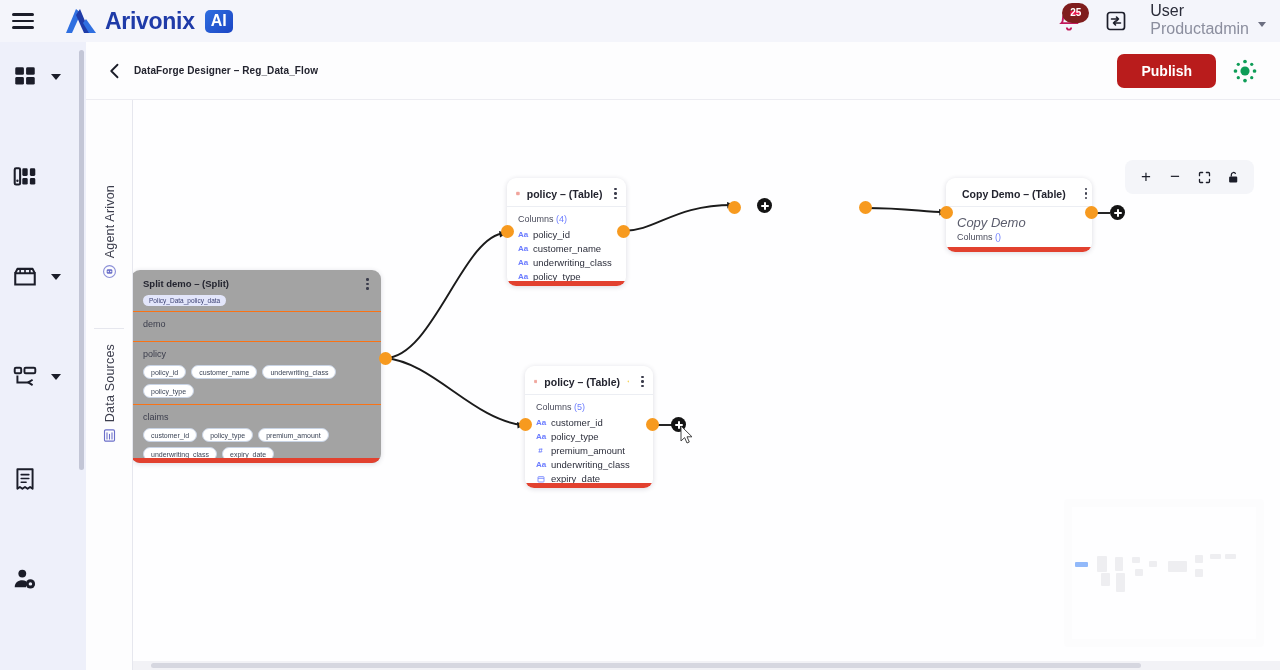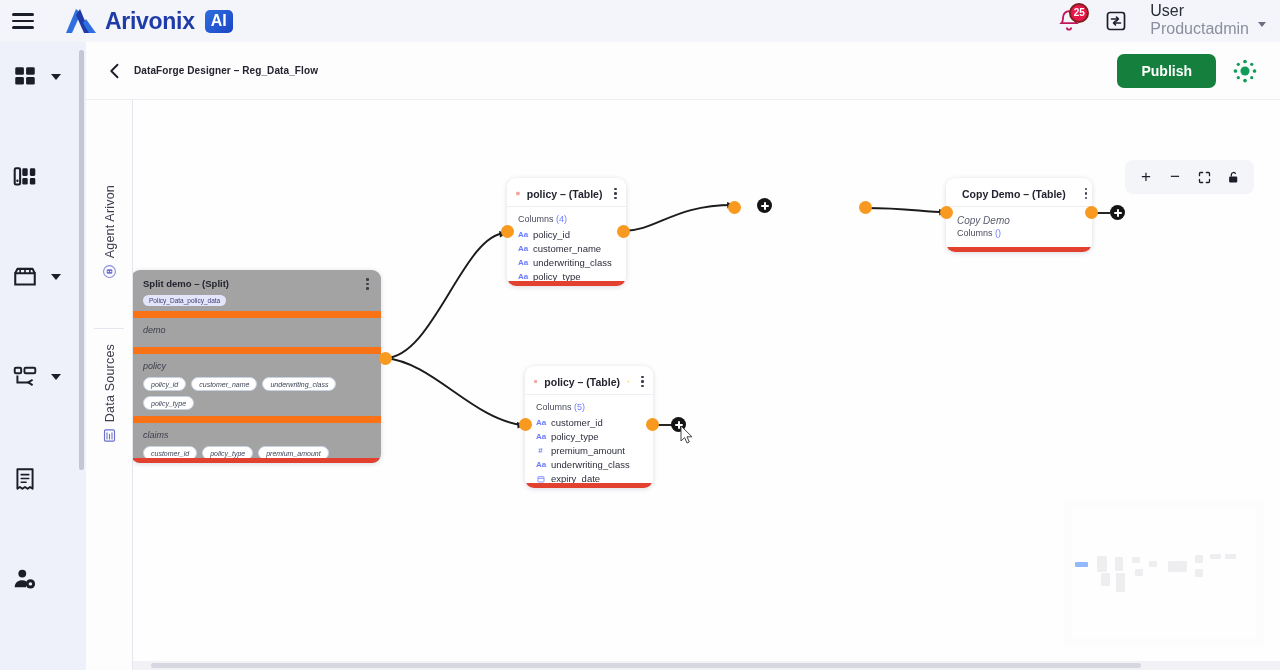--- a/index.html
+++ b/index.html
@@ -41,21 +41,21 @@
     margin-left: auto; display: flex; align-items: center; gap: 22px;
     padding-right: 14px;
   }
   .bell-wrap { position: relative; width: 26px; height: 26px; cursor: pointer; }
   .bell-badge {
     position: absolute; top: -5px; right: -7px;
     background: #e8174a; color: #fff;
     font-size: 10px; font-weight: bold;
     min-width: 20px; height: 20px; border-radius: 10px;
     display: flex; align-items: center; justify-content: center;
-    border: 2px solid #7f1d1d;
+    border: 8px solid #7f1d1d;
   }
   .user-block { display: flex; align-items: center; gap: 9px; cursor: pointer; }
   .user-name { font-size: 16px; color: #2b2d3a; line-height: 1.05; }
   .user-role { font-size: 16px; color: #8b8e9e; line-height: 1.25; }
   .caret-down {
     width: 0; height: 0;
     border-left: 4.5px solid transparent; border-right: 4.5px solid transparent;
     border-top: 5.5px solid #6b6e80; margin-top: 8px;
   }
 
@@ -93,21 +93,21 @@
   .back-arrow {
     margin-left: 18px; width: 22px; height: 22px; cursor: pointer;
     display: flex; align-items: center; justify-content: center;
   }
   .page-title {
     margin-left: 8px; font-size: 10px; font-weight: bold; color: #23242f;
     letter-spacing: 0.1px;
   }
   .subheader-right { margin-left: auto; display: flex; align-items: center; gap: 16px; padding-right: 22px; }
   .publish-btn {
-    background: #15803d; color: #fff;
+    background: #b91c1c; color: #fff;
     font-size: 14px; font-weight: bold;
     padding: 9px 24px; border: none; border-radius: 7px;
     cursor: pointer;
   }
   .ai-dot { width: 26px; height: 26px; cursor: pointer; }
 
   
   .vtabs {
     position: absolute; top: 58px; left: 0; width: 47px; height: 570px;
     background: #fdfdfe; border-right: 1px solid #e6e7ee;
@@ -180,38 +180,38 @@
   .node-kebab { margin-left: auto; display: flex; flex-direction: column; gap: 2px; cursor: pointer; padding-left: 5px; }
   .node-kebab i { width: 2.6px; height: 2.6px; border-radius: 50%; background: #3b3d4c; display: block; }
   .bulb { width: 11px; height: 13px; }
   .node-sep { height: 1px; background: #eceef3; margin: 0 0 0 0; }
   .node-body { padding: 7px 9px 11px 11px; }
   .cols-label { font-size: 9px; color: #4a4c5c; margin-bottom: 5px; }
   .cols-label b { color: #6b7cff; font-weight: normal; }
   .col-row { display: flex; align-items: center; gap: 6px; margin-bottom: 3px; }
   .col-ic { font-size: 8px; color: #6b7cff; font-weight: bold; width: 9px; text-align: center; }
   .col-name { font-size: 9.5px; color: #2b2d3a; }
-  .node-italic { font-size: 10px; font-style: italic; color: #5a5c6c; padding: 8px 9px 6px 11px; }
+  .node-italic { font-size: 13px; font-style: italic; color: #5a5c6c; padding: 8px 9px 6px 11px; }
   .chip-policy {
     display: inline-block; background: #e7eafc; color: #3a3f72;
     font-size: 7px; padding: 2px 7px; border-radius: 8px; margin-top: 3px;
   }
 
   
   .split-node {
     position: absolute; background: #a3a3a3; border-radius: 9px;
     box-shadow: 0 1px 5px rgba(40,40,70,0.16); overflow: hidden;
   }
   .split-head { padding: 8px 12px 4px 12px; display: flex; align-items: flex-start; }
   .split-title { font-size: 9.5px; font-weight: bold; color: #23242f; }
   .split-badge {
     display: inline-block; background: #e3e6fb; color: #3a3f72;
     font-size: 6.5px; padding: 2px 6px; border-radius: 7px; margin-top: 4px;
   }
-  .split-sec { padding: 7px 10px 6px 12px; border-top: 7px solid #f97316; font-style: italic; }
+  .split-sec { padding: 7px 10px 6px 12px; border-top: 1px solid #f97316; }
   .split-sec-t { font-size: 9px; color: #3b3d4c; margin-bottom: 6px; }
   .split-chips { display: flex; flex-wrap: wrap; gap: 5px; }
   .split-chip {
     font-size: 7px; color: #3b4456; border: 1px solid #c8d3e4;
     border-radius: 9px; padding: 2.5px 7px; background: #fff; white-space: nowrap;
   }
 
   
   .handle {
     position: absolute; width: 13px; height: 13px; border-radius: 50%;

